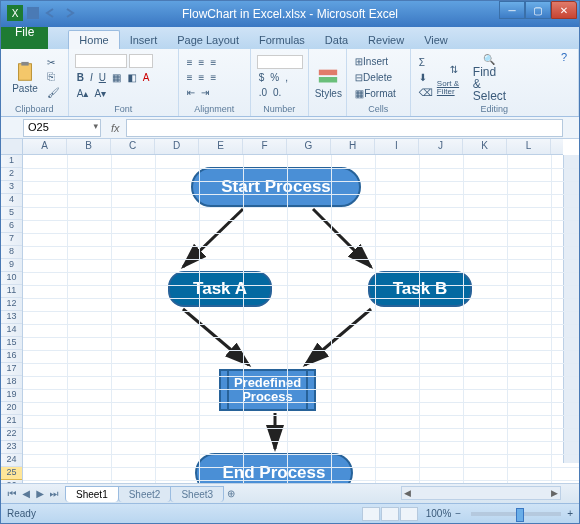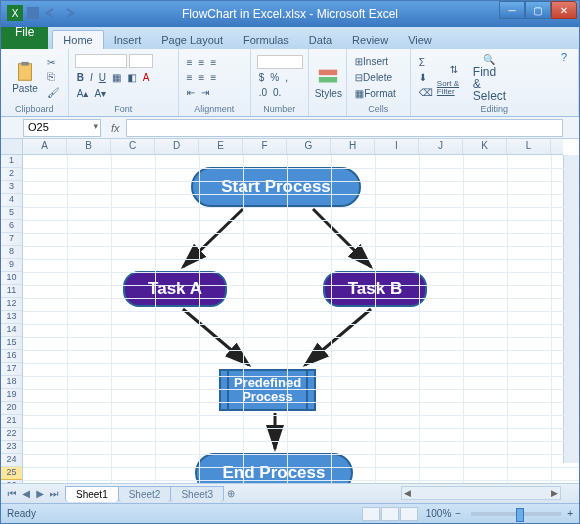--- a/index.html
+++ b/index.html
@@ -7,21 +7,21 @@
 .window { width: 580px; height: 524px; border: 1px solid #4a7ab5; background: #fff; display: flex; flex-direction: column; }
 .titlebar { height: 26px; background: linear-gradient(#5fa1e0,#3a77c2); display: flex; align-items: center; justify-content: center; position: relative; }
 .titlebar-icons-left { position: absolute; left: 6px; top: 4px; display: flex; gap: 2px; }
 .qat { width: 16px; height: 16px; }
 .titlebar-text { color: #fff; font-size: 12px; }
 .win-controls { position: absolute; right: 2px; top: 0; display: flex; }
 .win-btn { width: 26px; height: 18px; background: linear-gradient(#6aaee8,#3d7cc6); border: 1px solid #3a6fa8; display: flex; align-items: center; justify-content: center; color: #fff; font-size: 10px; }
 .win-btn.close { background: linear-gradient(#e07b6a,#c74432); border-color: #a03828; border-radius: 0 3px 0 0; }
 
 .ribbon-tabs { height: 22px; background: linear-gradient(#cfe3f6,#b9d6f0); display: flex; align-items: flex-end; padding-left: 0; }
-.file-tab { background: #1e7b33; color: #fff; padding: 10px 14px; font-size: 12px; border-radius: 2px 2px 0 0; margin-right: 4px; }
+.file-tab { background: #1e7b33; color: #fff; padding: 10px 14px; font-size: 12px; border-radius: 2px 2px 0 0; margin-right: 20px; }
 .tab { padding: 3px 10px; font-size: 11px; color: #3a5a7a; cursor: pointer; }
 .tab.active { background: #f2f6fb; border: 1px solid #9bbce0; border-bottom: none; border-radius: 2px 2px 0 0; }
 
 .ribbon { height: 68px; background: linear-gradient(#f4f8fc,#e8f0f8); border-bottom: 1px solid #a2c0e2; display: flex; position: relative; }
 .ribbon-group { border-right: 1px solid #c8dbef; padding: 2px 6px 1px 6px; display: flex; flex-direction: column; }
 .group-body { flex: 1; display: flex; align-items: center; gap: 2px; }
 .group-label { font-size: 9px; color: #5b7a99; text-align: center; padding: 1px 0; }
 .big-btn { display: flex; flex-direction: column; align-items: center; justify-content: center; width: 36px; height: 50px; font-size: 10px; color: #3a5a7a; }
 .big-btn svg, .big-btn .glyph { width: 22px; height: 22px; }
 .mini { font-size: 10px; color: #3a5a7a; padding: 0 2px; display: flex; align-items: center; height: 14px; }
@@ -42,21 +42,21 @@
 .row-headers { position: absolute; top: 16px; left: 0; width: 22px; bottom: 0; background: linear-gradient(90deg,#f2f6fb,#e5edf6); border-right: 1px solid #bcd0e6; }
 .rh { height: 13px; border-bottom: 1px solid #d4e0ee; text-align: center; font-size: 9px; color: #4a6585; }
 .rh.sel { background: #ffe699; border-bottom-color: #e0b74a; }
 .corner { position: absolute; top: 0; left: 0; width: 22px; height: 16px; background: #e5edf6; border-right: 1px solid #bcd0e6; border-bottom: 1px solid #bcd0e6; }
 .cells { position: absolute; top: 16px; left: 22px; right: 0; bottom: 0; }
 .gridlines-h { position: absolute; left: 0; right: 0; height: 1px; background: #e3ecf5; }
 .gridlines-v { position: absolute; top: 0; bottom: 0; width: 1px; background: #e3ecf5; }
 
 .shape { position: absolute; display: flex; align-items: center; justify-content: center; color: #fff; font-weight: bold; text-align: center; }
 .terminator { background: #4a8fd6; border: 2px solid #276299; border-radius: 999px; font-size: 17px; }
-.process { background: #4c1d95; border: 2px solid #276299; border-radius: 16px; font-size: 17px; }
+.process { background: #0369a1; border: 2px solid #276299; border-radius: 16px; font-size: 17px; margin-left: 45px; }
 .predef { background: #4a8fd6; border: 2px solid #276299; font-size: 13px; line-height: 1.1; position: relative; }
 .predef::before, .predef::after { content:""; position: absolute; top:0; bottom:0; width:2px; background:#276299; }
 .predef::before { left: 6px; } .predef::after { right: 6px; }
 
 .sheet-tabs { height: 20px; background: linear-gradient(#e8f0f8,#d9e6f2); border-top: 1px solid #bcd0e6; display: flex; align-items: center; font-size: 10px; position: relative; }
 .nav-arrows { display: flex; margin: 0 4px; }
 .nav-arrows span { width: 14px; text-align: center; color: #5b7a99; }
 .sheet-tab { padding: 2px 10px; background: #fff; border: 1px solid #9bbce0; border-bottom: none; border-radius: 0 0 4px 4px; margin-right: -1px; }
 .sheet-tab.inactive { background: #dce8f4; color: #5b7a99; }
 .hscroll { position: absolute; right: 18px; top: 2px; width: 160px; height: 14px; background: #e5edf6; border: 1px solid #bcd0e6; display:flex; align-items:center; justify-content:space-between;}

